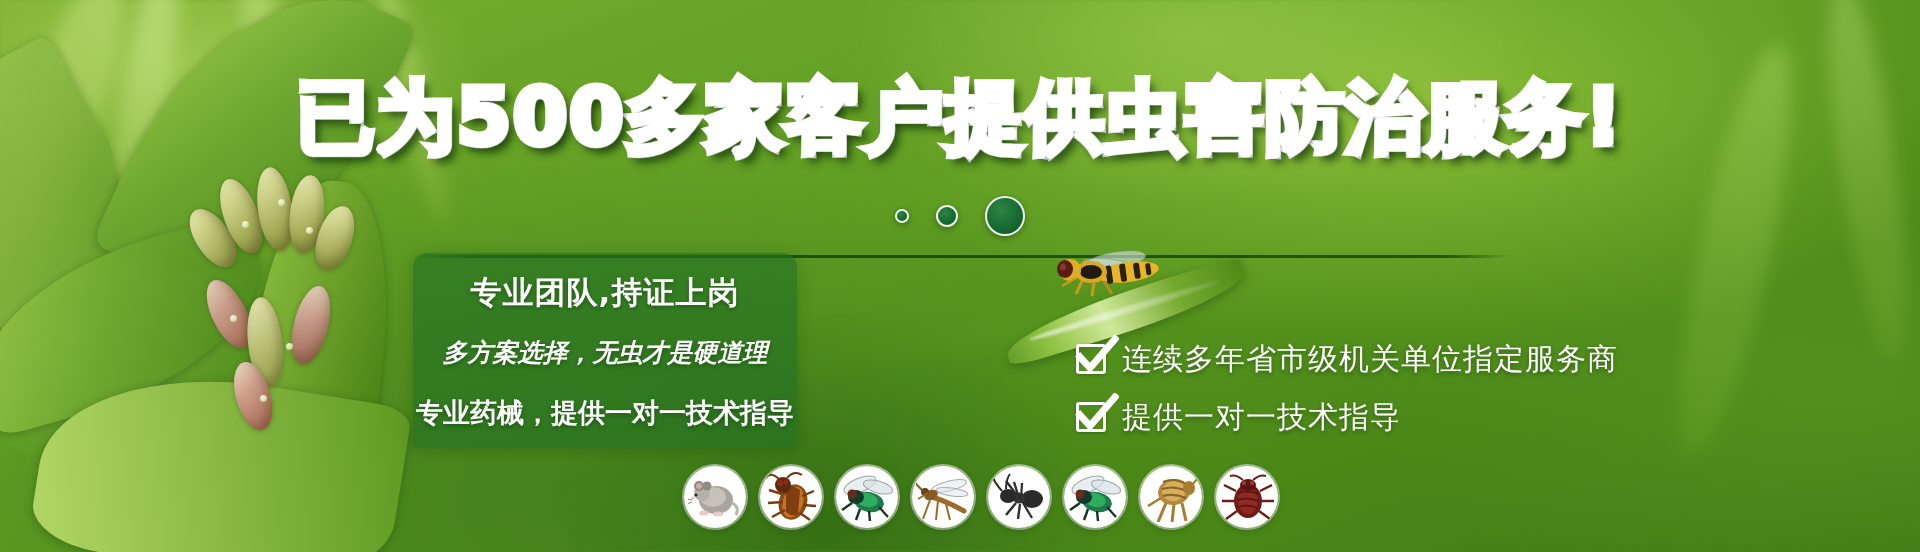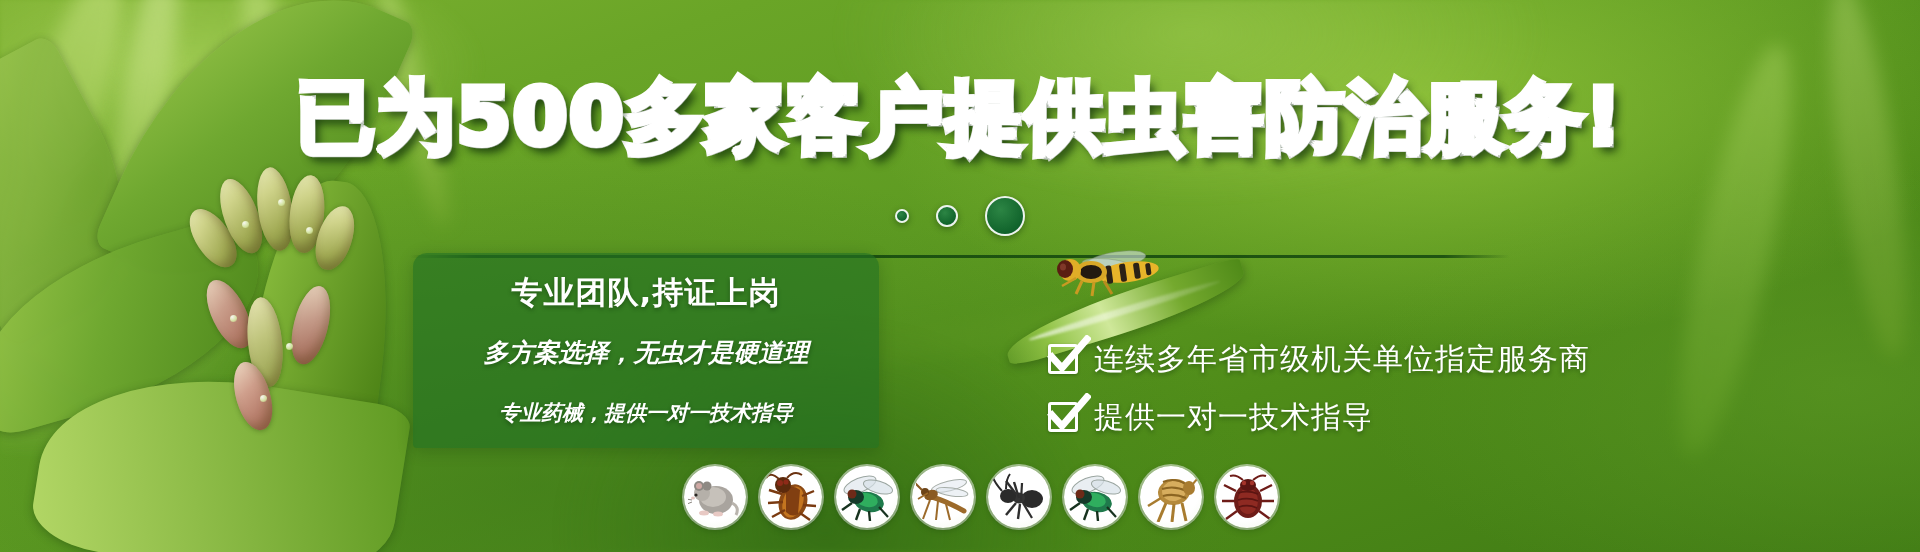--- a/index.html
+++ b/index.html
@@ -141,40 +141,40 @@
     box-shadow:0 2px 6px rgba(10,40,8,.4);
     margin:0 11px;
   }
   .dot.small { width:14px; height:14px; }
   .dot.mid   { width:22px; height:22px; }
   .dot.large { width:40px; height:40px; }
 
   
   .claims-panel {
     position:absolute; left:413px; top:253px;
-    width:466px; height:195px;
+    width:384px; height:195px;
     background:rgba(34,112,34,.64);
     border-radius:14px 14px 4px 4px;
     box-shadow:0 3px 16px rgba(10,40,8,.22);
     padding:8px 0 0 0;
   }
   .claim-line {
     color:#ffffff;
     font-weight:bold;
     text-align:center;
     white-space:nowrap;
     text-shadow:0 2px 4px rgba(8,40,6,.45);
     font-family:"DejaVu Sans","Liberation Sans",sans-serif;
   }
   .claim-line.c1 { font-size:31px; line-height:62px; letter-spacing:1px; }
   .claim-line.c2 { font-size:25px; line-height:60px; letter-spacing:0px;font-style:italic; }
-  .claim-line.c3 { font-size:21px; line-height:60px; letter-spacing:0px;font-style:italic; }
-
-  
-  .checklist { position:absolute; left:1048px; top:330px; }
+  .claim-line.c3 { font-size:27px; line-height:60px; letter-spacing:0px; }
+
+  
+  .checklist { position:absolute; left:1076px; top:330px; }
   .check-row { display:flex; align-items:center; height:58px; }
   .check-box {
     position:relative; width:30px; height:30px;
     border:3px solid #ffffff; border-radius:3px;
     margin-right:16px; flex:0 0 auto;
     box-shadow:0 1px 3px rgba(8,40,6,.35);
   }
   .check-box svg { position:absolute; left:-4px; top:-12px; }
   .check-text {
     color:#ffffff; font-size:30px; font-weight:normal;

